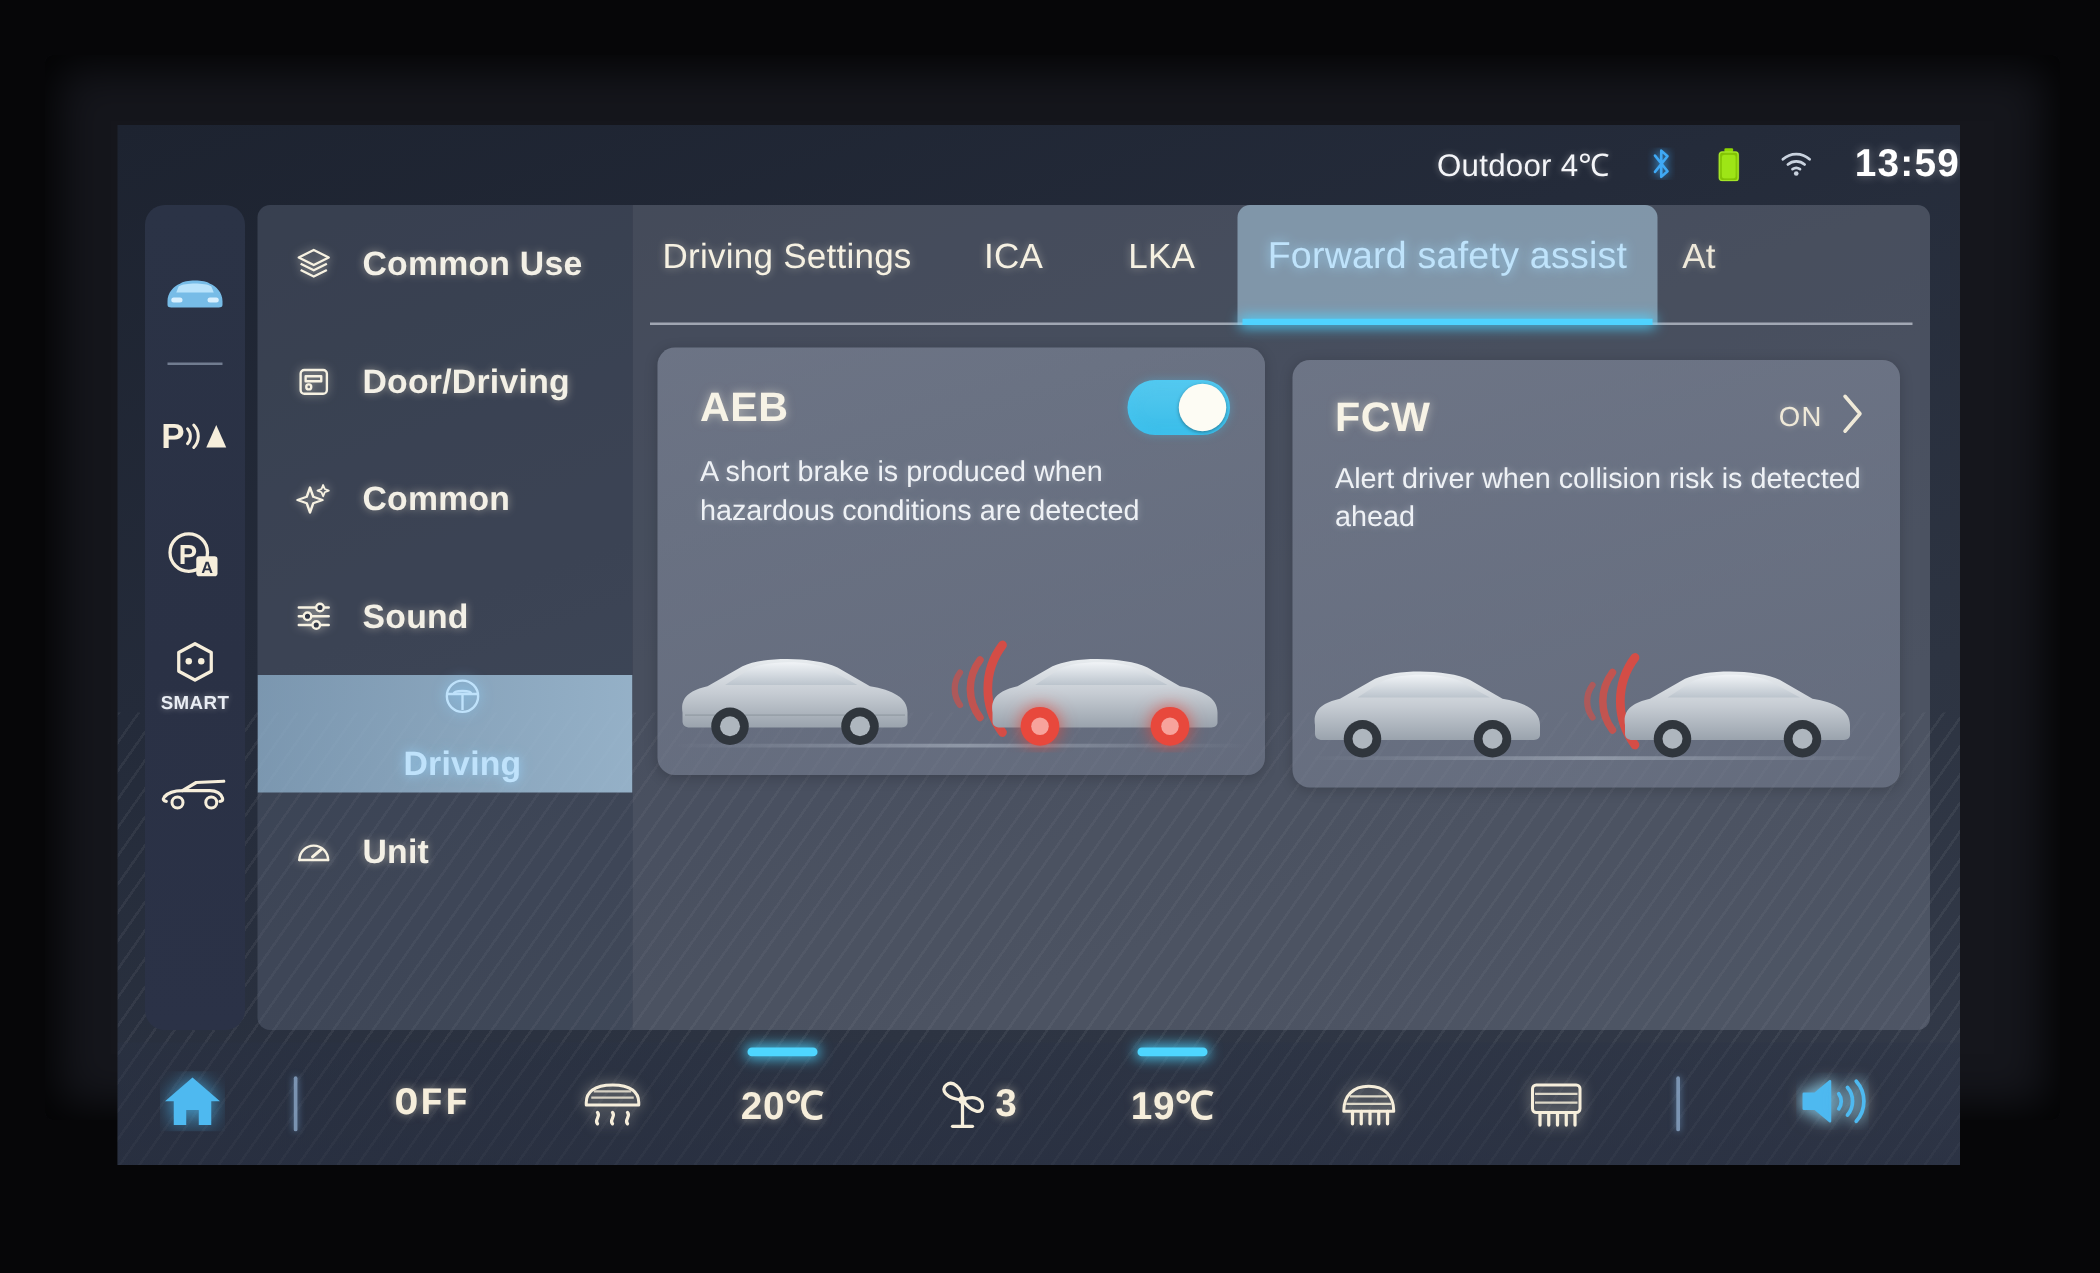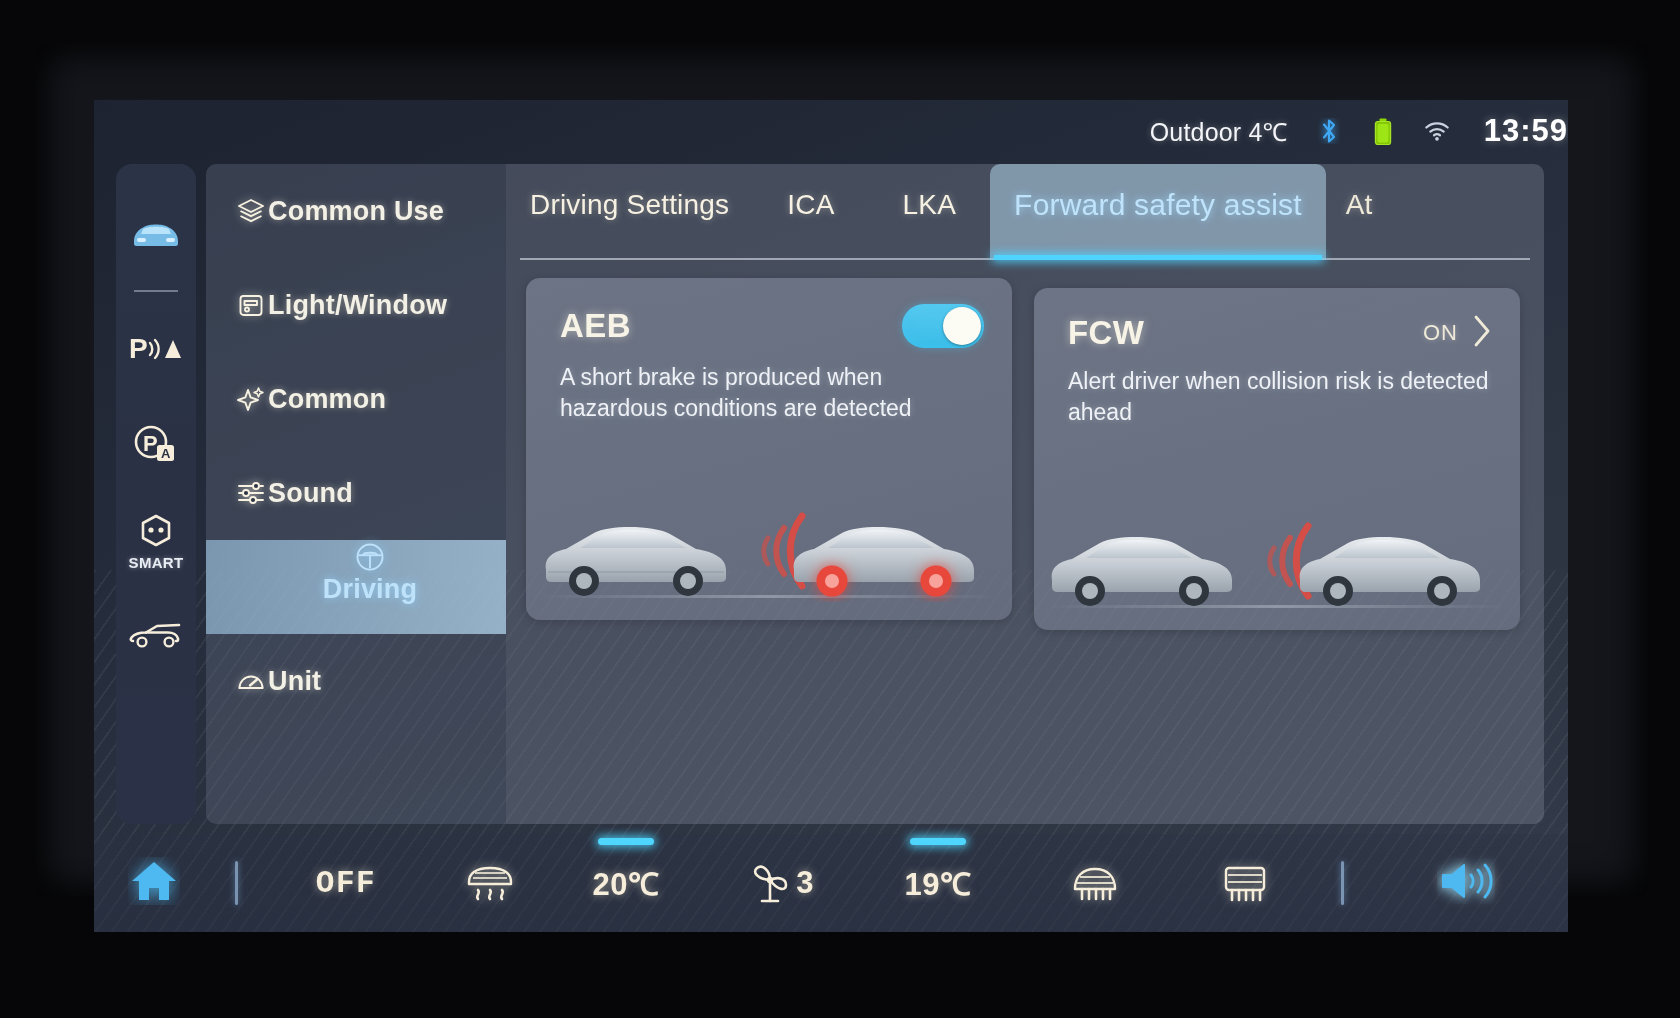--- a/index.html
+++ b/index.html
@@ -52,21 +52,21 @@
   .rail-lbl{ font-size:15px; font-weight:700; color:#e9edf4; letter-spacing:.3px;
     text-shadow:0 0 5px rgba(255,255,255,.4); }
 
   
   #menu{
     position:absolute; left:112px; top:64px; width:300px; height:660px;
     background:rgba(94,104,124,.40);
     border-radius:10px 0 0 10px; overflow:hidden; z-index:4;
   }
   .menu-item{
-    height:94px; display:flex; align-items:center; padding-left:28px;
+    height:94px; display:flex; align-items:center; gap:22px; padding-left:28px;
     color:#f3f0e6; font-size:27px; font-weight:600; letter-spacing:.2px;
     text-shadow:0 0 7px rgba(255,245,220,.45);
   }
   .menu-item.active{
     background:linear-gradient(90deg, rgba(150,186,214,.70), rgba(168,200,224,.82));
     color:#bfe2fb; text-shadow:0 0 9px rgba(150,215,255,.8);flex-direction:column;
   }
   .menu-item.active .mi-ico svg{ stroke:#bfe2fb; filter:drop-shadow(0 0 5px rgba(140,210,255,.9)); }
   .mi-ico{ width:34px; height:34px; display:flex; align-items:center; justify-content:center; }
   .mi-ico svg{ stroke:#f7f2e2; fill:none; stroke-width:1.9;
@@ -268,21 +268,21 @@
     </div>
 
     <div class="menu-item">
       <span class="mi-ico">
         <svg width="30" height="30" viewBox="0 0 30 30">
           <rect x="4.5" y="6" width="21" height="19" rx="3"></rect>
           <path d="M8.5 11 L21 11 L21 15 L8.5 15 Z" stroke-linejoin="round"></path>
           <circle cx="11" cy="19.5" r="2"></circle>
         </svg>
       </span>
-      <span>Light/Window</span>
+      <span>Door/Driving</span>
     </div>
 
     <div class="menu-item">
       <span class="mi-ico">
         <svg width="30" height="30" viewBox="0 0 30 30">
           <path d="M12 6 L14.6 13.4 L22 16 L14.6 18.6 L12 26 L9.4 18.6 L2 16 L9.4 13.4 Z" stroke-linejoin="round"></path>
           <path d="M22.5 4 L23.8 7.2 L27 8.5 L23.8 9.8 L22.5 13 L21.2 9.8 L18 8.5 L21.2 7.2 Z" stroke-linejoin="round" stroke-width="1.5"></path>
         </svg>
       </span>
       <span>Common</span>

